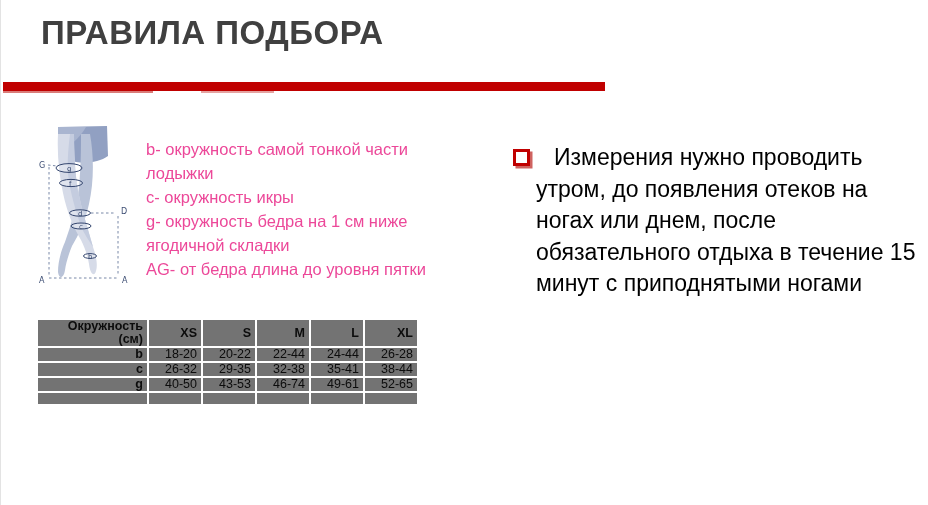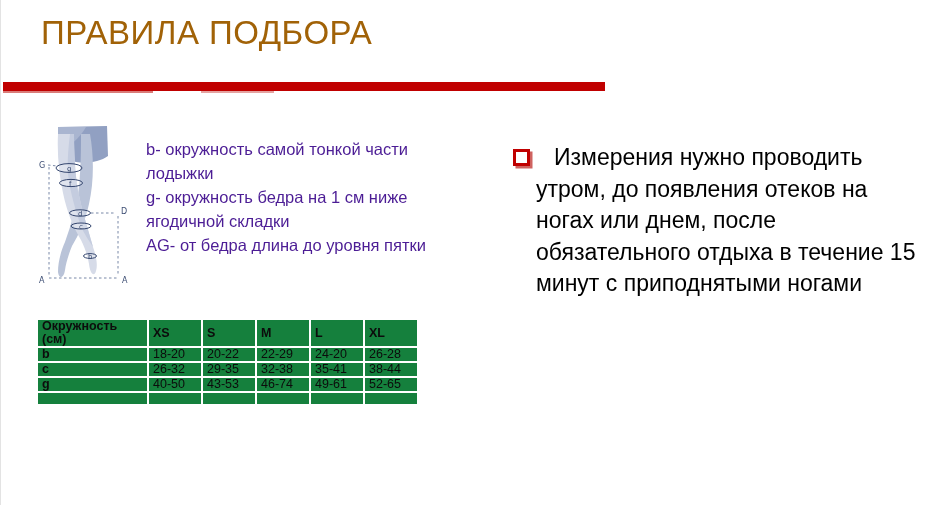--- a/index.html
+++ b/index.html
@@ -3,59 +3,59 @@
 <meta charset="utf-8">
 <style>
   html,body{margin:0;padding:0;}
   body{
     width:928px;height:505px;position:relative;background:#ffffff;
     font-family:"Liberation Sans","DejaVu Sans",sans-serif;color:#111;
     overflow:hidden;border-left:1px solid #e3e3e3;box-sizing:border-box;
   }
   .title{
     position:absolute;left:40px;top:14px;width:600px;
-    font-size:33px;font-weight:400;letter-spacing:.5px;color:#a16207;
+    font-size:33px;font-weight:700;letter-spacing:.5px;color:#404040;
     white-space:nowrap;
   }
   .red-bar{
     position:absolute;left:2px;top:82px;width:602px;height:9px;
     background:#C00000;
   }
   .red-bar-shadow-a{
     position:absolute;left:2px;top:91px;width:150px;height:2px;background:#da7c79;
   }
   .red-bar-shadow-b{
     position:absolute;left:200px;top:91px;width:73px;height:2px;background:#e5a3a1;
   }
   .diagram{position:absolute;left:33px;top:122px;width:112px;height:174px;}
   .measurements{
     position:absolute;left:145px;top:137px;width:312px;
-    font-size:16.5px;line-height:24px;color:#4c1d95;
+    font-size:16.5px;line-height:24px;color:#ec4899;
   }
   .measurements .m-item{white-space:pre-line;}
   .note-bullet{
     position:absolute;left:512px;top:149px;width:11px;height:11px;
     background:#fff;border:3px solid #C00000;
     box-shadow:2.5px 2.5px 0 0 #cf6360;
   }
   .note-text{
     position:absolute;left:535px;top:142px;width:396px;
     font-size:23px;line-height:31.5px;color:#000;
     white-space:pre-line;
   }
   .note-text::first-line{font-weight:400;}
   .note-indent{display:inline-block;width:18px;}
   .size-table{
     position:absolute;left:35px;top:318px;
     border-collapse:collapse;table-layout:fixed;
     font-size:12.5px;color:#0c0c0c;
   }
   .size-table td,.size-table th{
-    background:#15803d;border:2px solid #ffffff;
-    padding:0 4px;text-align:left;vertical-align:middle;
+    background:#737373;border:2px solid #ffffff;
+    padding:0 4px;text-align:right;vertical-align:middle;
     overflow:hidden;white-space:pre-line;line-height:13px;
   }
   .size-table th{font-weight:bold;}
   .size-table td.row-label{font-weight:bold;}
   .size-table tr.r-header th{height:16px;}
   .size-table tr.r-data td{height:13px;}
   .size-table tr.r-empty td{height:11px;}
   .size-table tr.r-section td{height:28px;}
   
   .diagram text{font-family:"DejaVu Sans",sans-serif;fill:#3b4c72;}
@@ -110,20 +110,21 @@
     <text x="5" y="46" font-size="8">G</text>
     <text x="87" y="92" font-size="8">D</text>
     <text x="5" y="161" font-size="8">A</text>
     <text x="88" y="161" font-size="8">A</text>
   </svg>
 </div>
 
 <div class="measurements">
   <div class="m-item">b- окружность самой тонкой части
 лодыжки</div>
+  <div class="m-item">c- окружность икры</div>
   <div class="m-item">g- окружность бедра на 1 см ниже
 ягодичной складки</div>
   <div class="m-item">AG- от бедра длина до уровня пятки</div>
 </div>
 
 <div class="note-bullet"></div>
 <div class="note-text"><span class="note-indent"></span><span>Измерения нужно проводить
 утром, до появления отеков на
 ногах или днем, после
 обязательного отдыха в течение 15
@@ -146,22 +147,22 @@
         <th>M</th>
         <th>L</th>
         <th>XL</th>
       </tr>
     </thead>
   <tbody>
       <tr class="r-data">
         <td class="row-label">b</td>
         <td>18-20</td>
         <td>20-22</td>
-        <td>22-29</td>
-        <td>24-20</td>
+        <td>22-44</td>
+        <td>24-44</td>
         <td>26-28</td>
       </tr>
       <tr class="r-data">
         <td class="row-label">c</td>
         <td>26-32</td>
         <td>29-35</td>
         <td>32-38</td>
         <td>35-41</td>
         <td>38-44</td>
       </tr>

